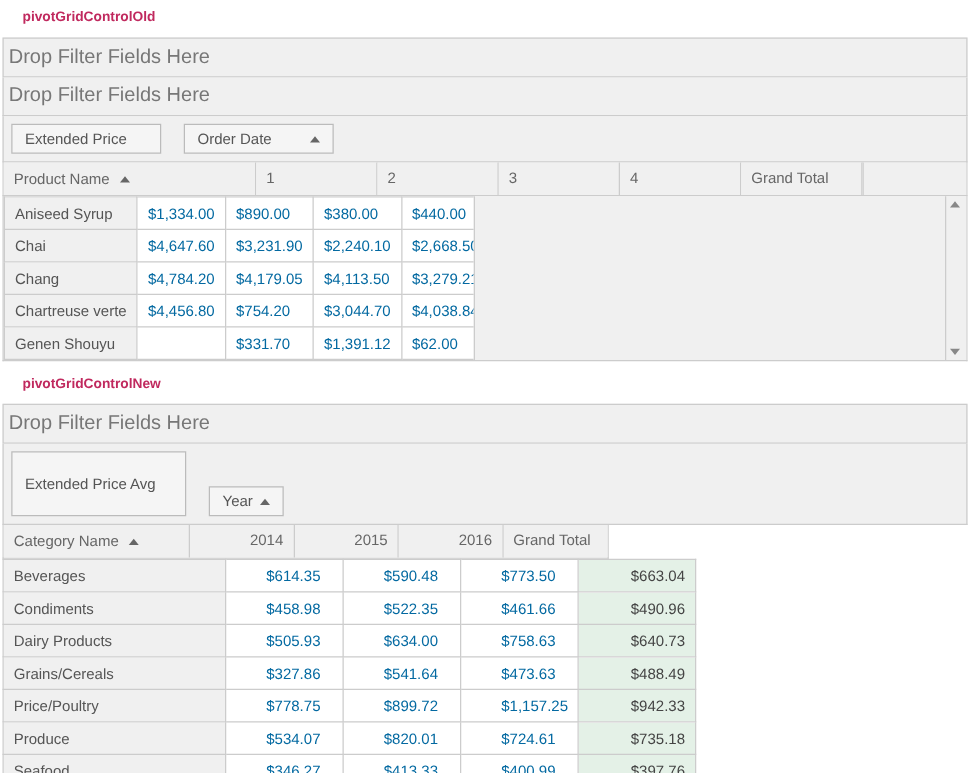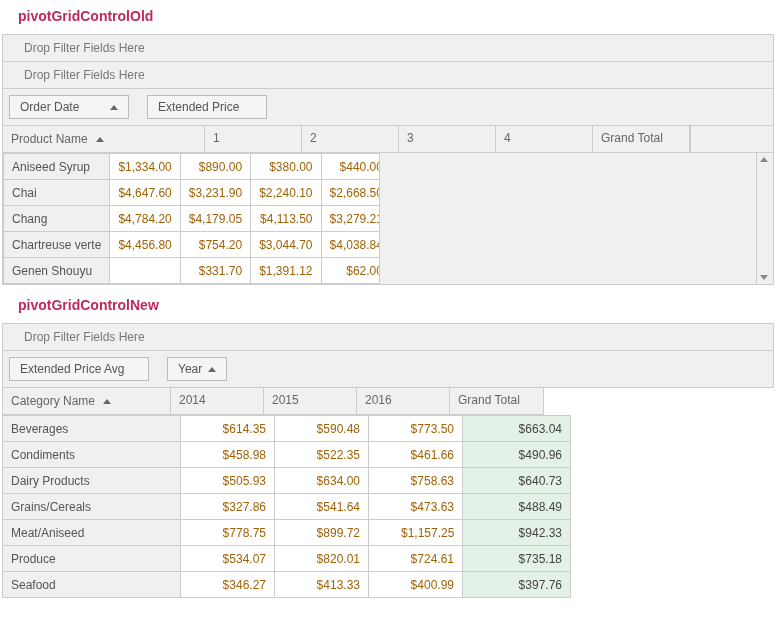--- a/index.html
+++ b/index.html
@@ -5,33 +5,33 @@
   * { box-sizing: border-box; margin: 0; padding: 0; }
   body {
     font-family: "Segoe UI", Tahoma, sans-serif;
     font-size: 12px;
     background: #fff;
     color: #333;
     width: 776px;
   }
   .section-title {
     color: #c0295e;
-    font-size: 14px;
+    font-size: 11px;
     font-weight: 600;
     padding: 8px 4px 10px 18px;
   }
   .pivot-wrap {
     margin: 0 2px 4px 2px;
   }
   .filter-bar {
     background: #f0f0f0;
     border: 1px solid #ccc;
-    padding: 6px 21px;
+    padding: 6px 4px;
     color: #777;
-    font-size: 12px;
+    font-size: 16px;
   }
   .filter-bar + .filter-bar {
     border-top: none;
   }
   .field-row {
     display: flex;
     gap: 18px;
     background: #f0f0f0;
     border: 1px solid #ccc;
     border-top: none;
@@ -70,22 +70,21 @@
     height: 26px;
     overflow: hidden;
     white-space: nowrap;
   }
   .row-label {
     background: #f0f0f0;
     color: #555;
     text-align: left;
   }
   .num {
-    text-align: right;
-    color: #a16207;
+    color: #0369a1;
   }
   .total-col {
     background: #e4f1e7;
     text-align: right;
     color: #444;
   }
 
   
   .pivot-old-container {
     position: relative;
@@ -141,63 +140,63 @@
     border-right: 4px solid transparent;
   }
   .vscroll .arrow.up { top: 4px; border-bottom: 5px solid #888; }
   .vscroll .arrow.down { bottom: 4px; border-top: 5px solid #888; }
 
   
   .header-row-new {
     display: flex;
     border: 1px solid #ccc;
     border-top: none;
-    width: 542px;
+    width: 485px;
   }
   .header-row-new .row-dim {
     width: 170px;
     background: #f0f0f0;
     border-right: 1px solid #ccc;
     padding: 4px 8px;
     color: #666;
     display: flex;
     align-items: center;
     min-height: 26px;
   }
   .header-row-new .row-dim .sort-up { margin-left: 8px; }
   .header-row-new .col-h {
     background: #f0f0f0;
     border-right: 1px solid #ccc;
     padding: 5px 8px;
     color: #666;
   }
-  .header-row-new .col-h.cd { width: 94px; }
+  .header-row-new .col-h.cd { width: 94px; text-align: right; }
   .header-row-new .col-h.ct { width: 94px; border-right: none;}
   table.new-grid { width: 546px; border-top: none; }
   table.new-grid th:first-child, table.new-grid td:first-child { width: 178px; }
   table.new-grid .col-data  { width: 94px; padding-left: 32px; }
-  table.new-grid .col-total { width: 108px; }
+  table.new-grid .col-total { width: 94px; }
 </style>
 </head>
 <body>
 
 <div class="section-title">pivotGridControlOld</div>
 
 <div class="pivot-wrap">
 
   <div class="filter-bar">Drop Filter Fields Here</div>
   <div class="filter-bar">Drop Filter Fields Here</div>
 
   <div class="field-row">
     <div class="field-chip">
+      <span>Extended Price</span>
+    </div>
+    <div class="field-chip">
       <span>Order Date</span>
       <span class="sort-up"></span>
-    </div>
-    <div class="field-chip">
-      <span>Extended Price</span>
     </div>
   </div>
 
   <div class="header-row-old">
     <div class="row-dim">
       <span>Product Name</span>
       <span class="sort-up"></span>
     </div>
     <div class="col-h">1</div>
     <div class="col-h">2</div>
@@ -260,21 +259,21 @@
 <div class="section-title">pivotGridControlNew</div>
 
 <div class="pivot-wrap">
 
   <div class="filter-bar">Drop Filter Fields Here</div>
 
   <div class="field-row">
     <div class="field-chip" style="min-width:140px;">
       <span>Extended Price Avg</span>
     </div>
-    <div class="field-chip" style="min-width:60px;">
+    <div class="field-chip" style="min-width:60px;margin-top:28px;">
       <span>Year</span>
       <span class="sort-up"></span>
     </div>
   </div>
 
   <div class="header-row-new">
     <div class="row-dim">
       <span>Category Name</span>
       <span class="sort-up"></span>
     </div>
@@ -308,21 +307,21 @@
           <td class="total-col col-total">$640.73</td>
         </tr>
         <tr>
           <td class="row-label">Grains/Cereals</td>
           <td class="num col-data">$327.86</td>
           <td class="num col-data">$541.64</td>
           <td class="num col-data">$473.63</td>
           <td class="total-col col-total">$488.49</td>
         </tr>
         <tr>
-          <td class="row-label">Meat/Aniseed</td>
+          <td class="row-label">Price/Poultry</td>
           <td class="num col-data">$778.75</td>
           <td class="num col-data">$899.72</td>
           <td class="num col-data">$1,157.25</td>
           <td class="total-col col-total">$942.33</td>
         </tr>
         <tr>
           <td class="row-label">Produce</td>
           <td class="num col-data">$534.07</td>
           <td class="num col-data">$820.01</td>
           <td class="num col-data">$724.61</td>

